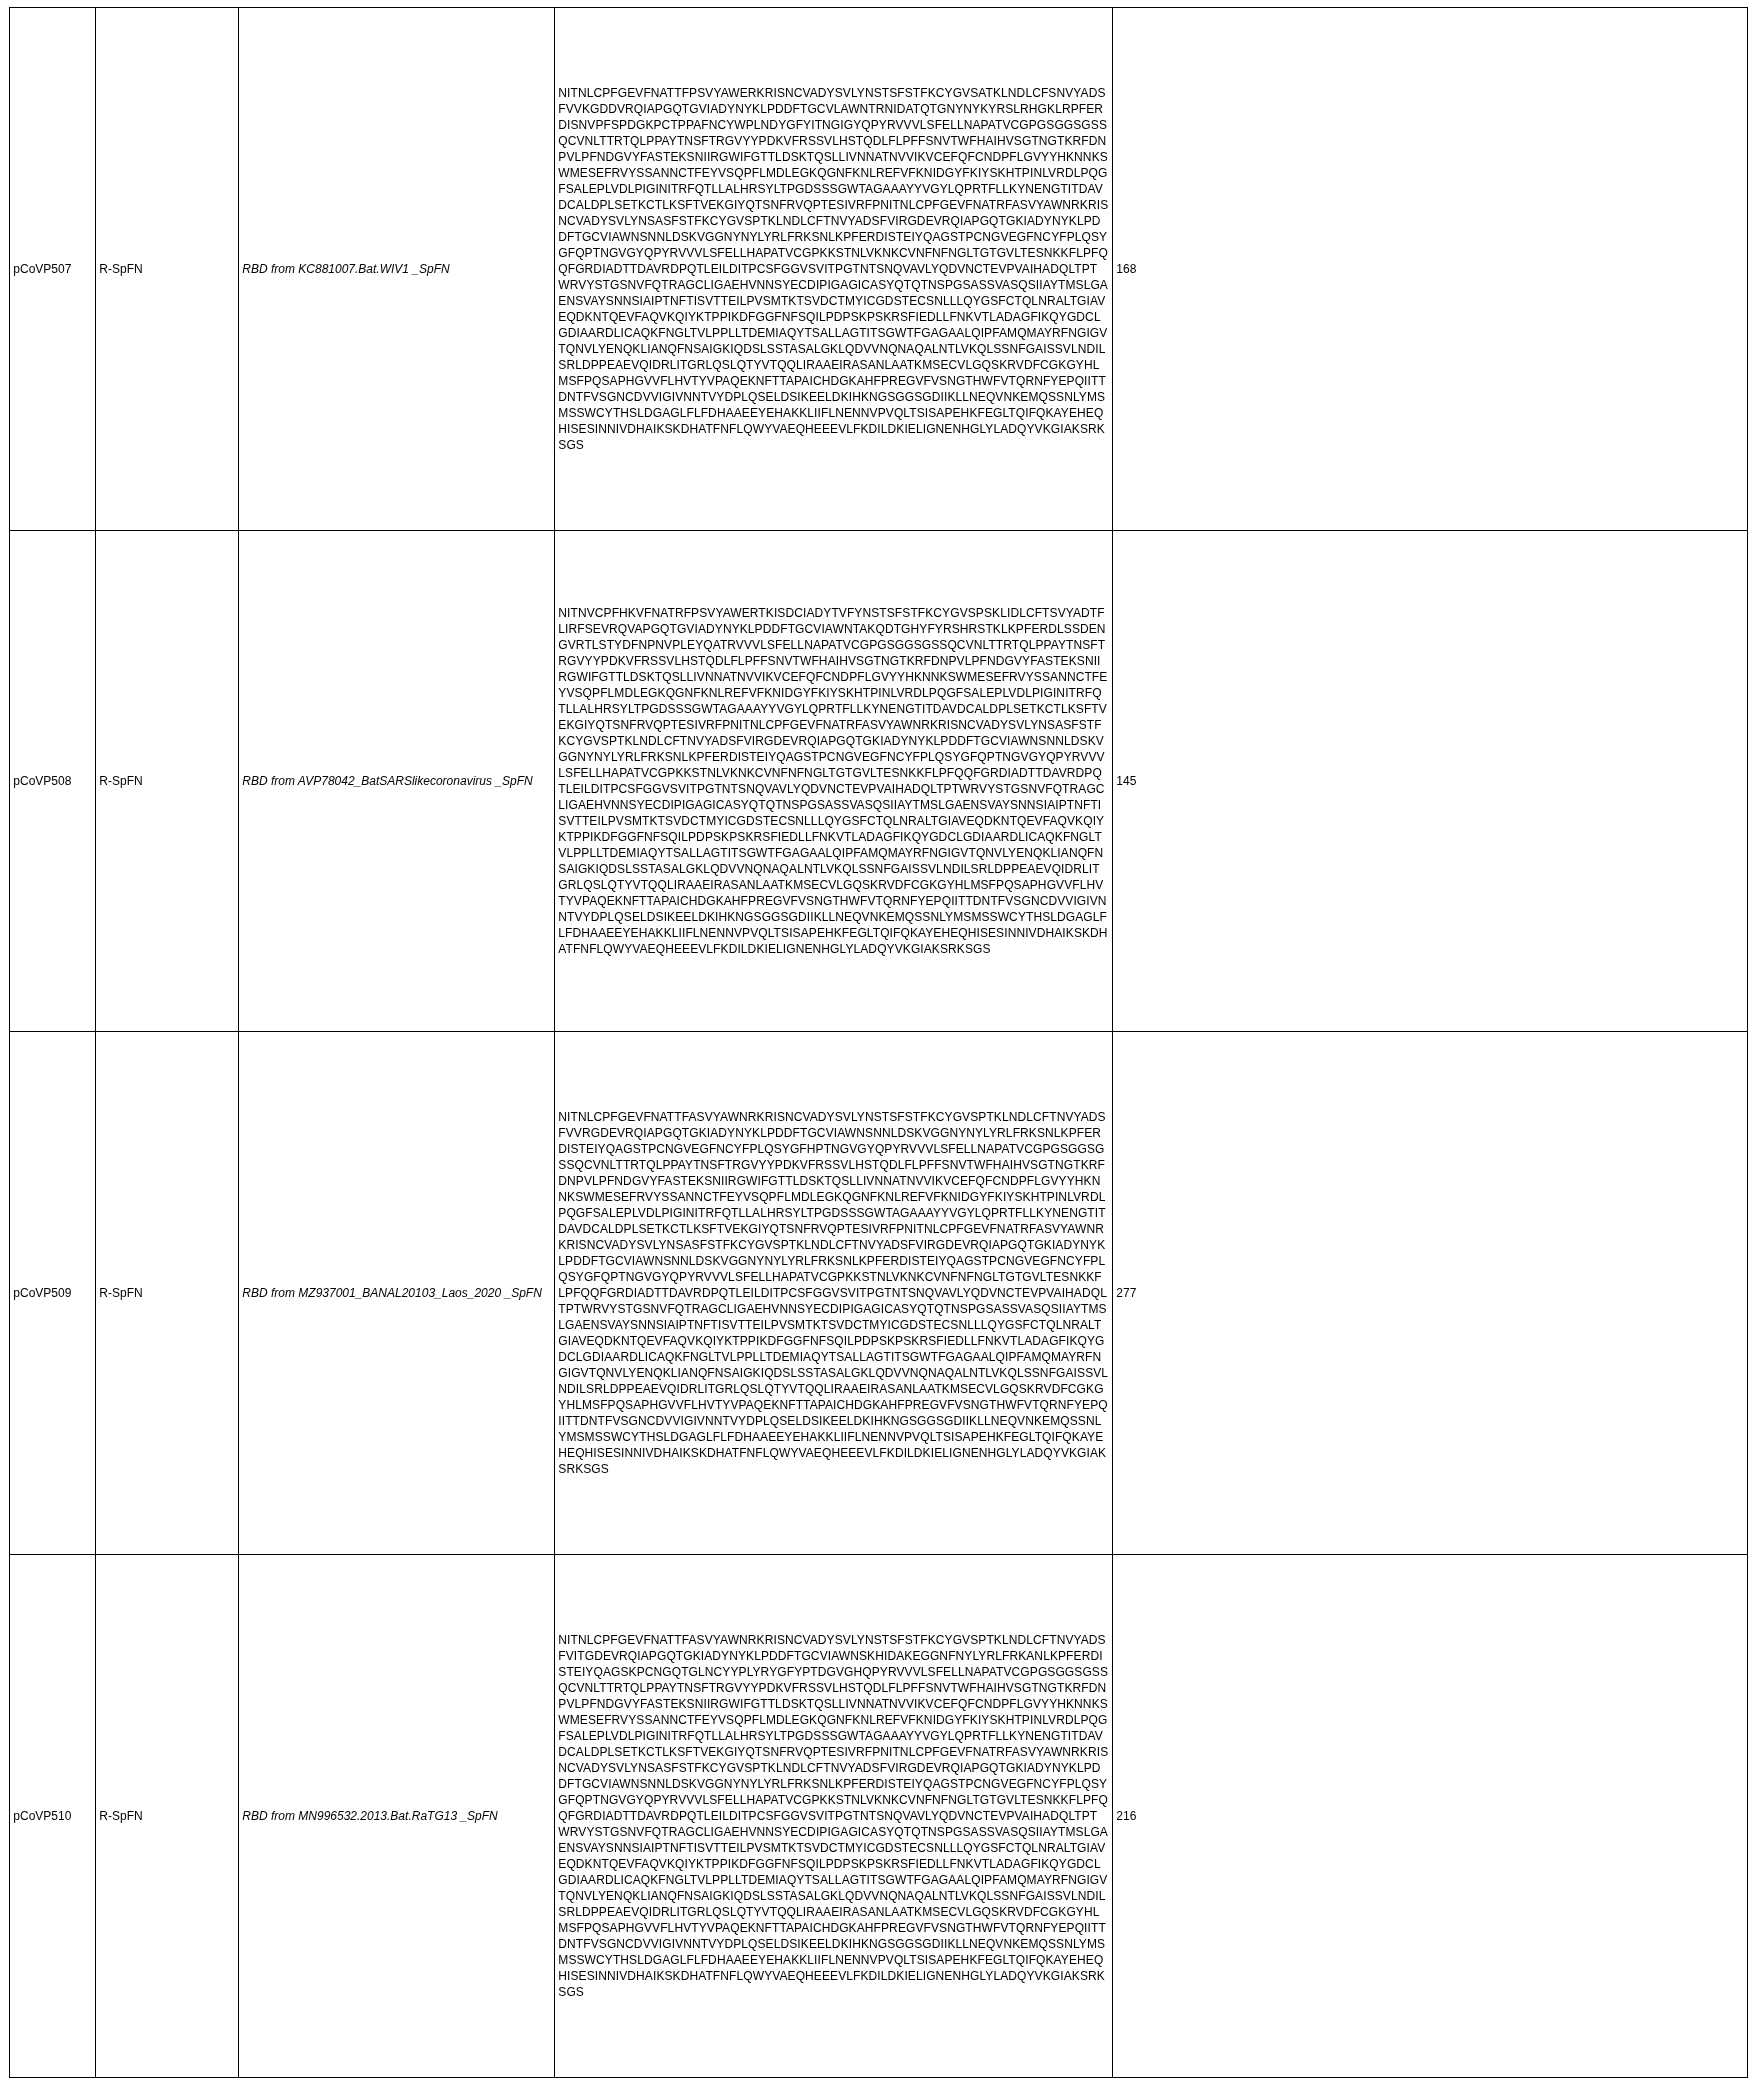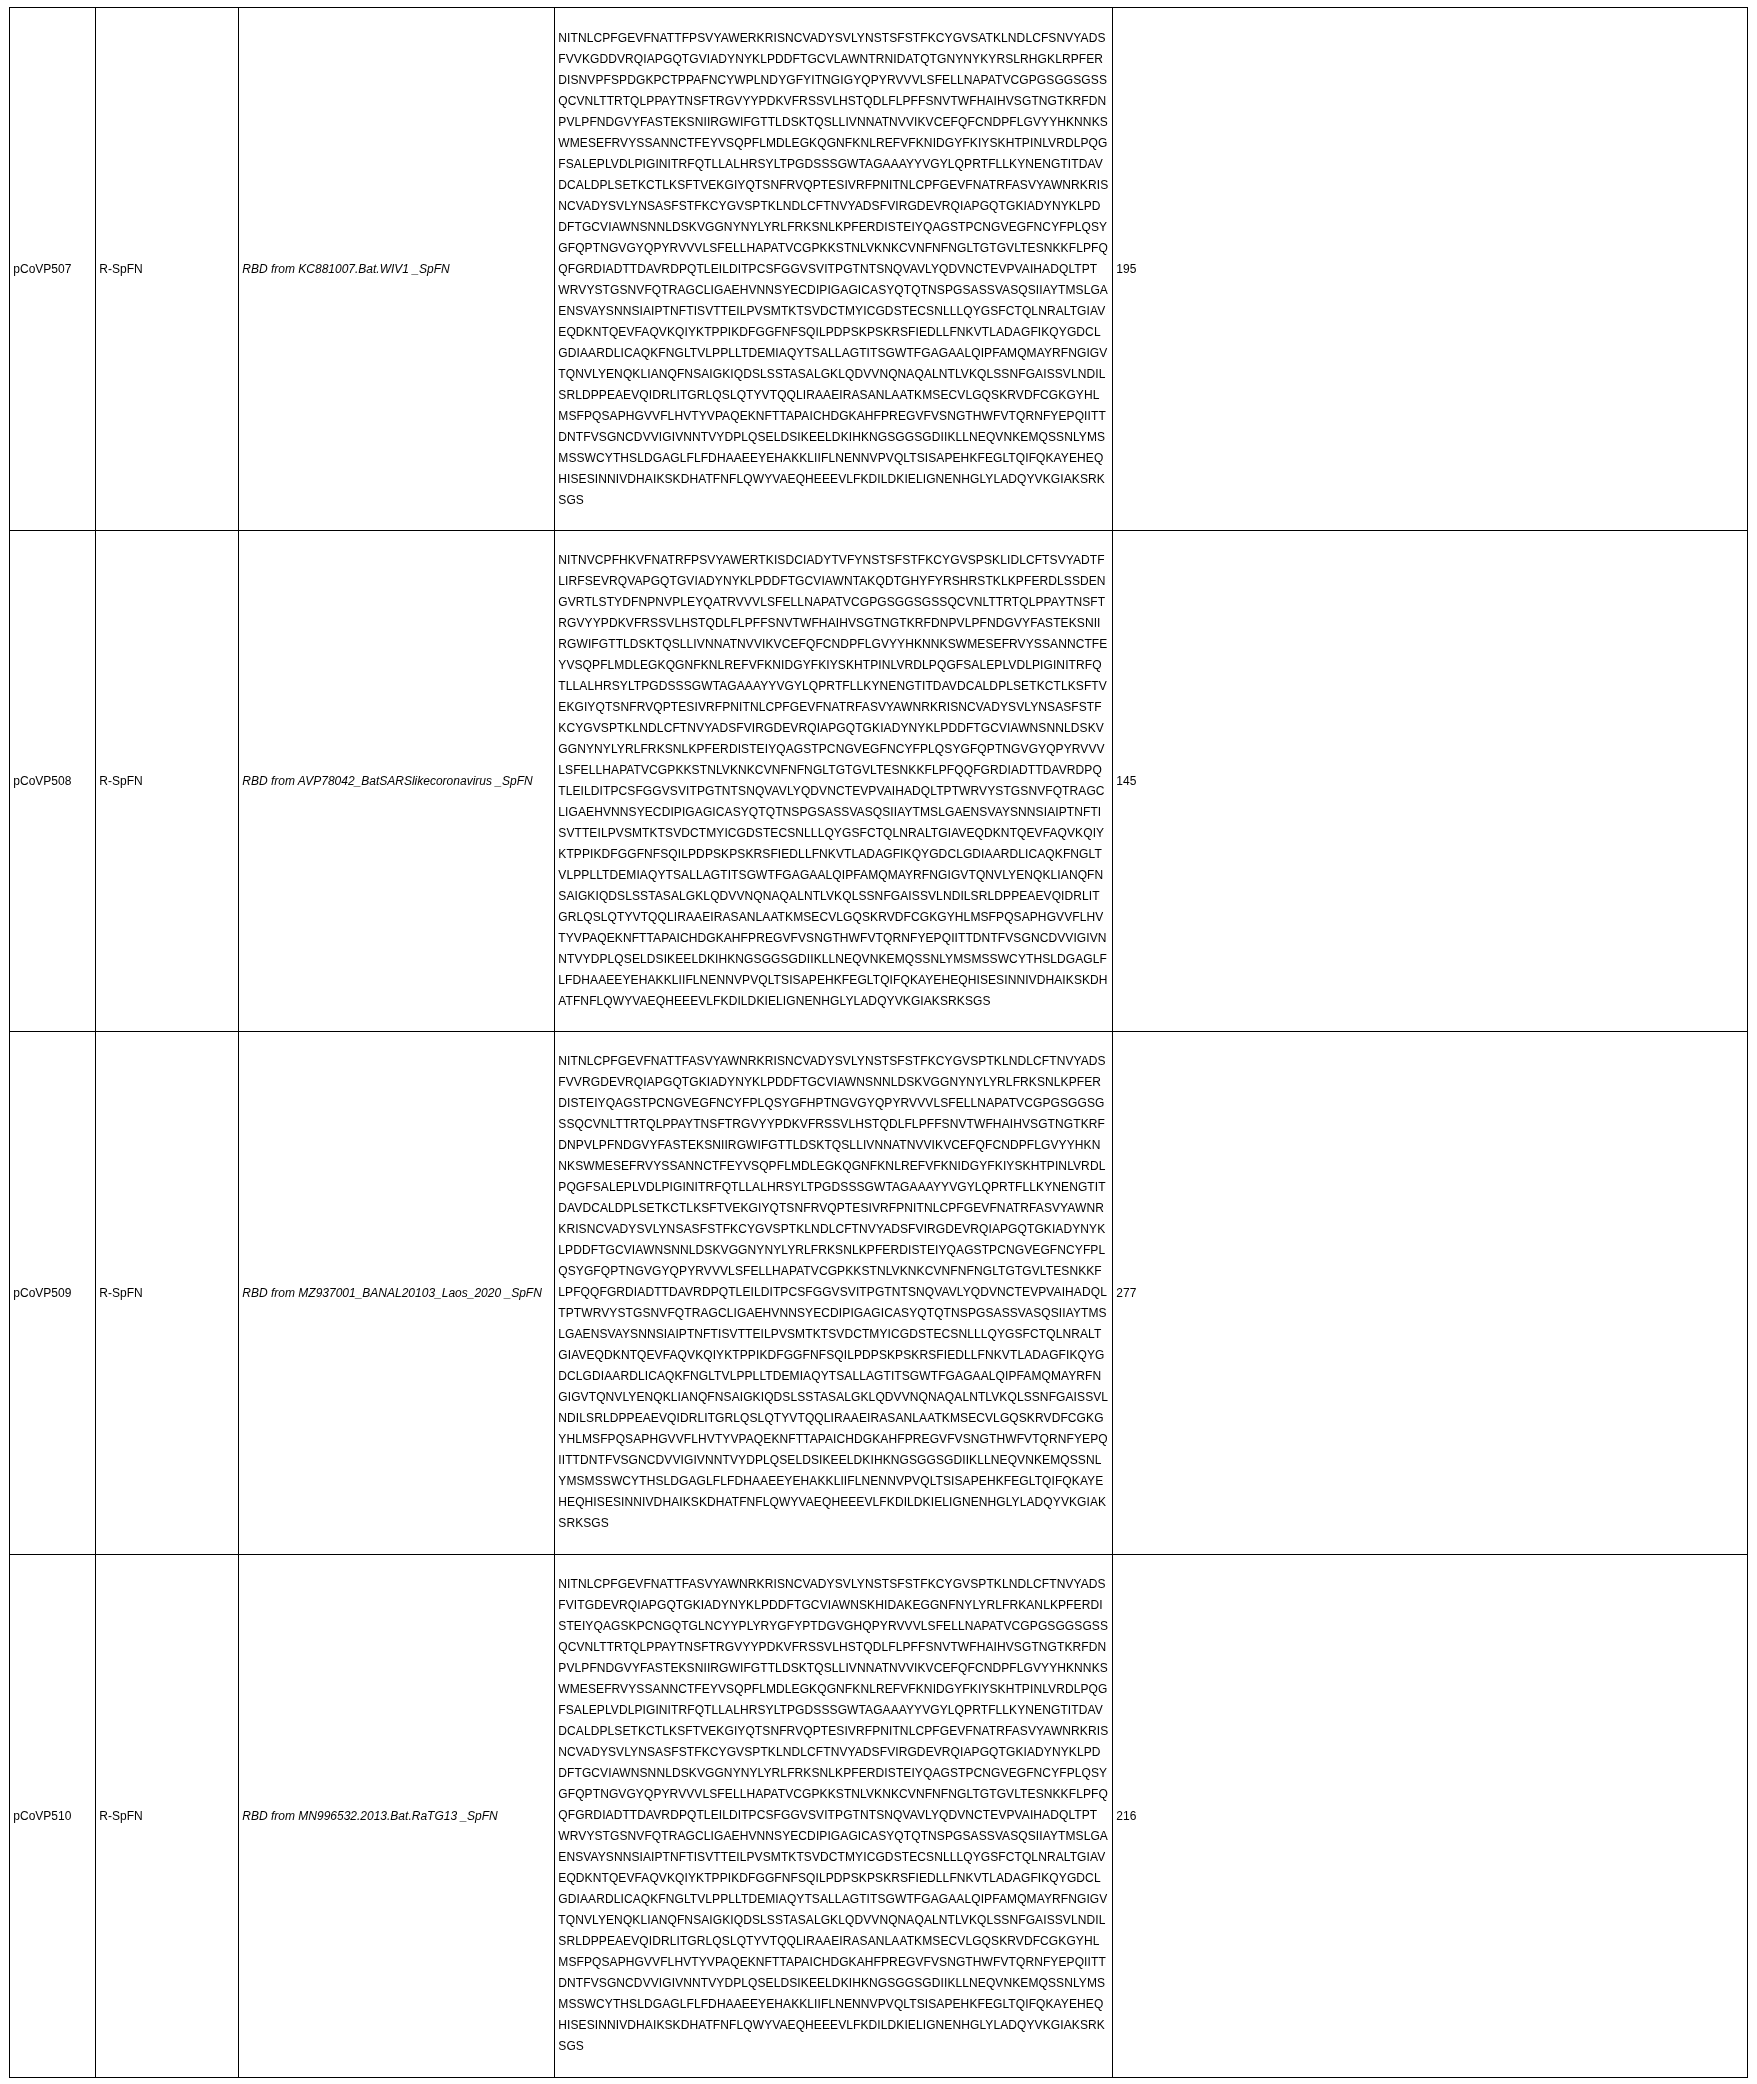--- a/index.html
+++ b/index.html
@@ -31,41 +31,41 @@
     vertical-align: middle;
     overflow: hidden;
   }
   td.cell-id    { width: 86px;  }
   td.cell-type  { width: 143px; }
   td.cell-desc  { width: 316px; font-style: italic; }
   td.cell-seq   {
     width: 558px;
     vertical-align: top;
     word-break: break-all;
-    line-height: 21px;
+    line-height: 16px;
     padding: 0.9px 2.6px 1.8px 2.6px;
     letter-spacing: 0.1px;
   }
   td.cell-num   {
     vertical-align: middle;
     padding-left: 19.4px;
   }
 </style>
 </head>
 <body>
 
 <div class="page">
   <table class="seq-table">
     <tbody>
       <tr>
         <td class="cell-id">pCoVP507</td>
         <td class="cell-type">R-SpFN</td>
         <td class="cell-desc">RBD from KC881007.Bat.WIV1 _SpFN</td>
         <td class="cell-seq">NITNLCPFGEVFNATTFPSVYAWERKRISNCVADYSVLYNSTSFSTFKCYGVSATKLNDLCFSNVYADSFVVKGDDVRQIAPGQTGVIADYNYKLPDDFTGCVLAWNTRNIDATQTGNYNYKYRSLRHGKLRPFERDISNVPFSPDGKPCTPPAFNCYWPLNDYGFYITNGIGYQPYRVVVLSFELLNAPATVCGPGSGGSGSSQCVNLTTRTQLPPAYTNSFTRGVYYPDKVFRSSVLHSTQDLFLPFFSNVTWFHAIHVSGTNGTKRFDNPVLPFNDGVYFASTEKSNIIRGWIFGTTLDSKTQSLLIVNNATNVVIKVCEFQFCNDPFLGVYYHKNNKSWMESEFRVYSSANNCTFEYVSQPFLMDLEGKQGNFKNLREFVFKNIDGYFKIYSKHTPINLVRDLPQGFSALEPLVDLPIGINITRFQTLLALHRSYLTPGDSSSGWTAGAAAYYVGYLQPRTFLLKYNENGTITDAVDCALDPLSETKCTLKSFTVEKGIYQTSNFRVQPTESIVRFPNITNLCPFGEVFNATRFASVYAWNRKRISNCVADYSVLYNSASFSTFKCYGVSPTKLNDLCFTNVYADSFVIRGDEVRQIAPGQTGKIADYNYKLPDDFTGCVIAWNSNNLDSKVGGNYNYLYRLFRKSNLKPFERDISTEIYQAGSTPCNGVEGFNCYFPLQSYGFQPTNGVGYQPYRVVVLSFELLHAPATVCGPKKSTNLVKNKCVNFNFNGLTGTGVLTESNKKFLPFQQFGRDIADTTDAVRDPQTLEILDITPCSFGGVSVITPGTNTSNQVAVLYQDVNCTEVPVAIHADQLTPTWRVYSTGSNVFQTRAGCLIGAEHVNNSYECDIPIGAGICASYQTQTNSPGSASSVASQSIIAYTMSLGAENSVAYSNNSIAIPTNFTISVTTEILPVSMTKTSVDCTMYICGDSTECSNLLLQYGSFCTQLNRALTGIAVEQDKNTQEVFAQVKQIYKTPPIKDFGGFNFSQILPDPSKPSKRSFIEDLLFNKVTLADAGFIKQYGDCLGDIAARDLICAQKFNGLTVLPPLLTDEMIAQYTSALLAGTITSGWTFGAGAALQIPFAMQMAYRFNGIGVTQNVLYENQKLIANQFNSAIGKIQDSLSSTASALGKLQDVVNQNAQALNTLVKQLSSNFGAISSVLNDILSRLDPPEAEVQIDRLITGRLQSLQTYVTQQLIRAAEIRASANLAATKMSECVLGQSKRVDFCGKGYHLMSFPQSAPHGVVFLHVTYVPAQEKNFTTAPAICHDGKAHFPREGVFVSNGTHWFVTQRNFYEPQIITTDNTFVSGNCDVVIGIVNNTVYDPLQSELDSIKEELDKIHKNGSGGSGDIIKLLNEQVNKEMQSSNLYMSMSSWCYTHSLDGAGLFLFDHAAEEYEHAKKLIIFLNENNVPVQLTSISAPEHKFEGLTQIFQKAYEHEQHISESINNIVDHAIKSKDHATFNFLQWYVAEQHEEEVLFKDILDKIELIGNENHGLYLADQYVKGIAKSRKSGS</td>
-        <td class="cell-num">195</td>
+        <td class="cell-num">168</td>
       </tr>
       <tr>
         <td class="cell-id">pCoVP508</td>
         <td class="cell-type">R-SpFN</td>
         <td class="cell-desc">RBD from AVP78042_BatSARSlikecoronavirus _SpFN</td>
         <td class="cell-seq">NITNVCPFHKVFNATRFPSVYAWERTKISDCIADYTVFYNSTSFSTFKCYGVSPSKLIDLCFTSVYADTFLIRFSEVRQVAPGQTGVIADYNYKLPDDFTGCVIAWNTAKQDTGHYFYRSHRSTKLKPFERDLSSDENGVRTLSTYDFNPNVPLEYQATRVVVLSFELLNAPATVCGPGSGGSGSSQCVNLTTRTQLPPAYTNSFTRGVYYPDKVFRSSVLHSTQDLFLPFFSNVTWFHAIHVSGTNGTKRFDNPVLPFNDGVYFASTEKSNIIRGWIFGTTLDSKTQSLLIVNNATNVVIKVCEFQFCNDPFLGVYYHKNNKSWMESEFRVYSSANNCTFEYVSQPFLMDLEGKQGNFKNLREFVFKNIDGYFKIYSKHTPINLVRDLPQGFSALEPLVDLPIGINITRFQTLLALHRSYLTPGDSSSGWTAGAAAYYVGYLQPRTFLLKYNENGTITDAVDCALDPLSETKCTLKSFTVEKGIYQTSNFRVQPTESIVRFPNITNLCPFGEVFNATRFASVYAWNRKRISNCVADYSVLYNSASFSTFKCYGVSPTKLNDLCFTNVYADSFVIRGDEVRQIAPGQTGKIADYNYKLPDDFTGCVIAWNSNNLDSKVGGNYNYLYRLFRKSNLKPFERDISTEIYQAGSTPCNGVEGFNCYFPLQSYGFQPTNGVGYQPYRVVVLSFELLHAPATVCGPKKSTNLVKNKCVNFNFNGLTGTGVLTESNKKFLPFQQFGRDIADTTDAVRDPQTLEILDITPCSFGGVSVITPGTNTSNQVAVLYQDVNCTEVPVAIHADQLTPTWRVYSTGSNVFQTRAGCLIGAEHVNNSYECDIPIGAGICASYQTQTNSPGSASSVASQSIIAYTMSLGAENSVAYSNNSIAIPTNFTISVTTEILPVSMTKTSVDCTMYICGDSTECSNLLLQYGSFCTQLNRALTGIAVEQDKNTQEVFAQVKQIYKTPPIKDFGGFNFSQILPDPSKPSKRSFIEDLLFNKVTLADAGFIKQYGDCLGDIAARDLICAQKFNGLTVLPPLLTDEMIAQYTSALLAGTITSGWTFGAGAALQIPFAMQMAYRFNGIGVTQNVLYENQKLIANQFNSAIGKIQDSLSSTASALGKLQDVVNQNAQALNTLVKQLSSNFGAISSVLNDILSRLDPPEAEVQIDRLITGRLQSLQTYVTQQLIRAAEIRASANLAATKMSECVLGQSKRVDFCGKGYHLMSFPQSAPHGVVFLHVTYVPAQEKNFTTAPAICHDGKAHFPREGVFVSNGTHWFVTQRNFYEPQIITTDNTFVSGNCDVVIGIVNNTVYDPLQSELDSIKEELDKIHKNGSGGSGDIIKLLNEQVNKEMQSSNLYMSMSSWCYTHSLDGAGLFLFDHAAEEYEHAKKLIIFLNENNVPVQLTSISAPEHKFEGLTQIFQKAYEHEQHISESINNIVDHAIKSKDHATFNFLQWYVAEQHEEEVLFKDILDKIELIGNENHGLYLADQYVKGIAKSRKSGS</td>
         <td class="cell-num">145</td>
       </tr>
       <tr>
         <td class="cell-id">pCoVP509</td>

